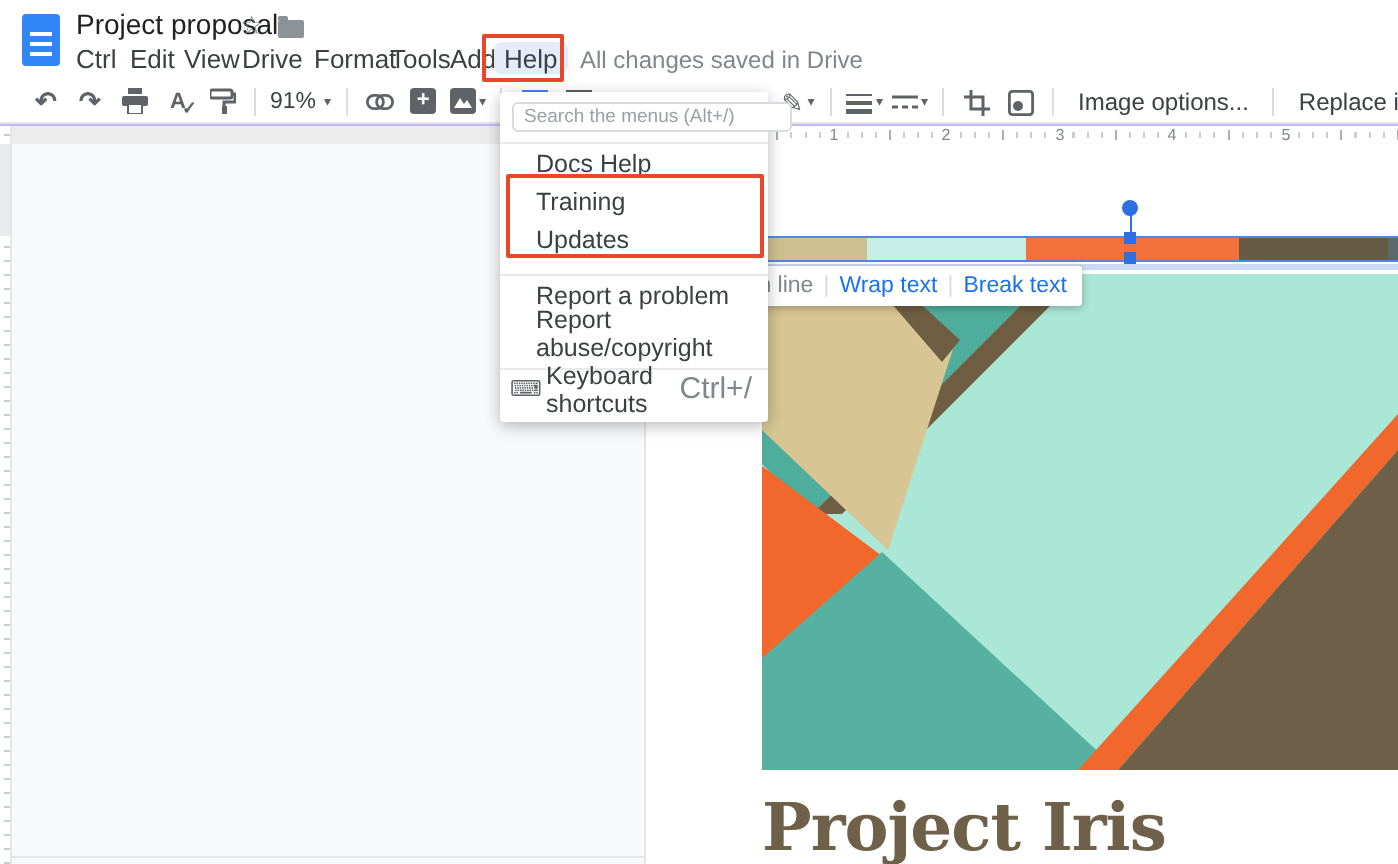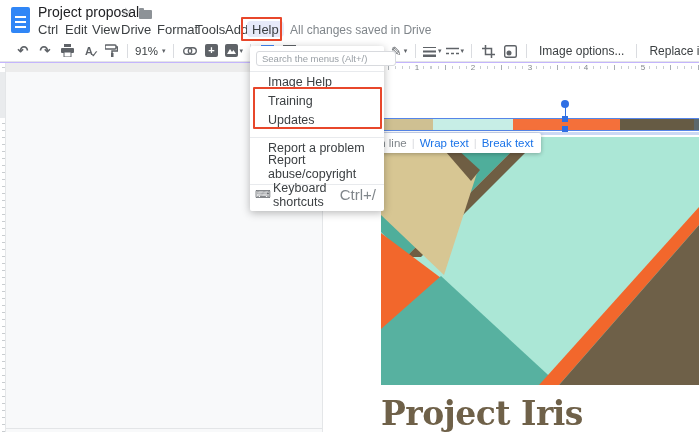--- a/index.html
+++ b/index.html
@@ -275,21 +275,21 @@
     <polygon points="60,139 178,248 0,248 0,192" fill="#57b1a0"></polygon>
     <polygon points="318,70 318,88 178,248 158,248" fill="#f2672c"></polygon>
     <polygon points="318,88 318,248 178,248" fill="#6e6048"></polygon>
   </svg>
 
   <div class="heading">Project Iris</div>
 
   <div class="dropdown">
     <input class="menusearch" placeholder="Search the menus (Alt+/)" style="">
     <div class="menu-divider"></div>
-    <div class="dd-item">Image Help</div>
+    <div class="dd-item">Docs Help</div>
     <div class="dd-item">Training</div>
     <div class="dd-item">Updates</div>
     <div class="menu-divider mt8"></div>
     <div class="dd-item">Report a problem</div>
     <div class="dd-item">Report abuse/copyright</div>
     <div class="menu-divider mt8"></div>
     <div class="dd-item withicon">
       <span class="dd-icon">⌨</span>
       <span>Keyboard shortcuts</span>
       <span class="dd-shortcut">Ctrl+/</span>

